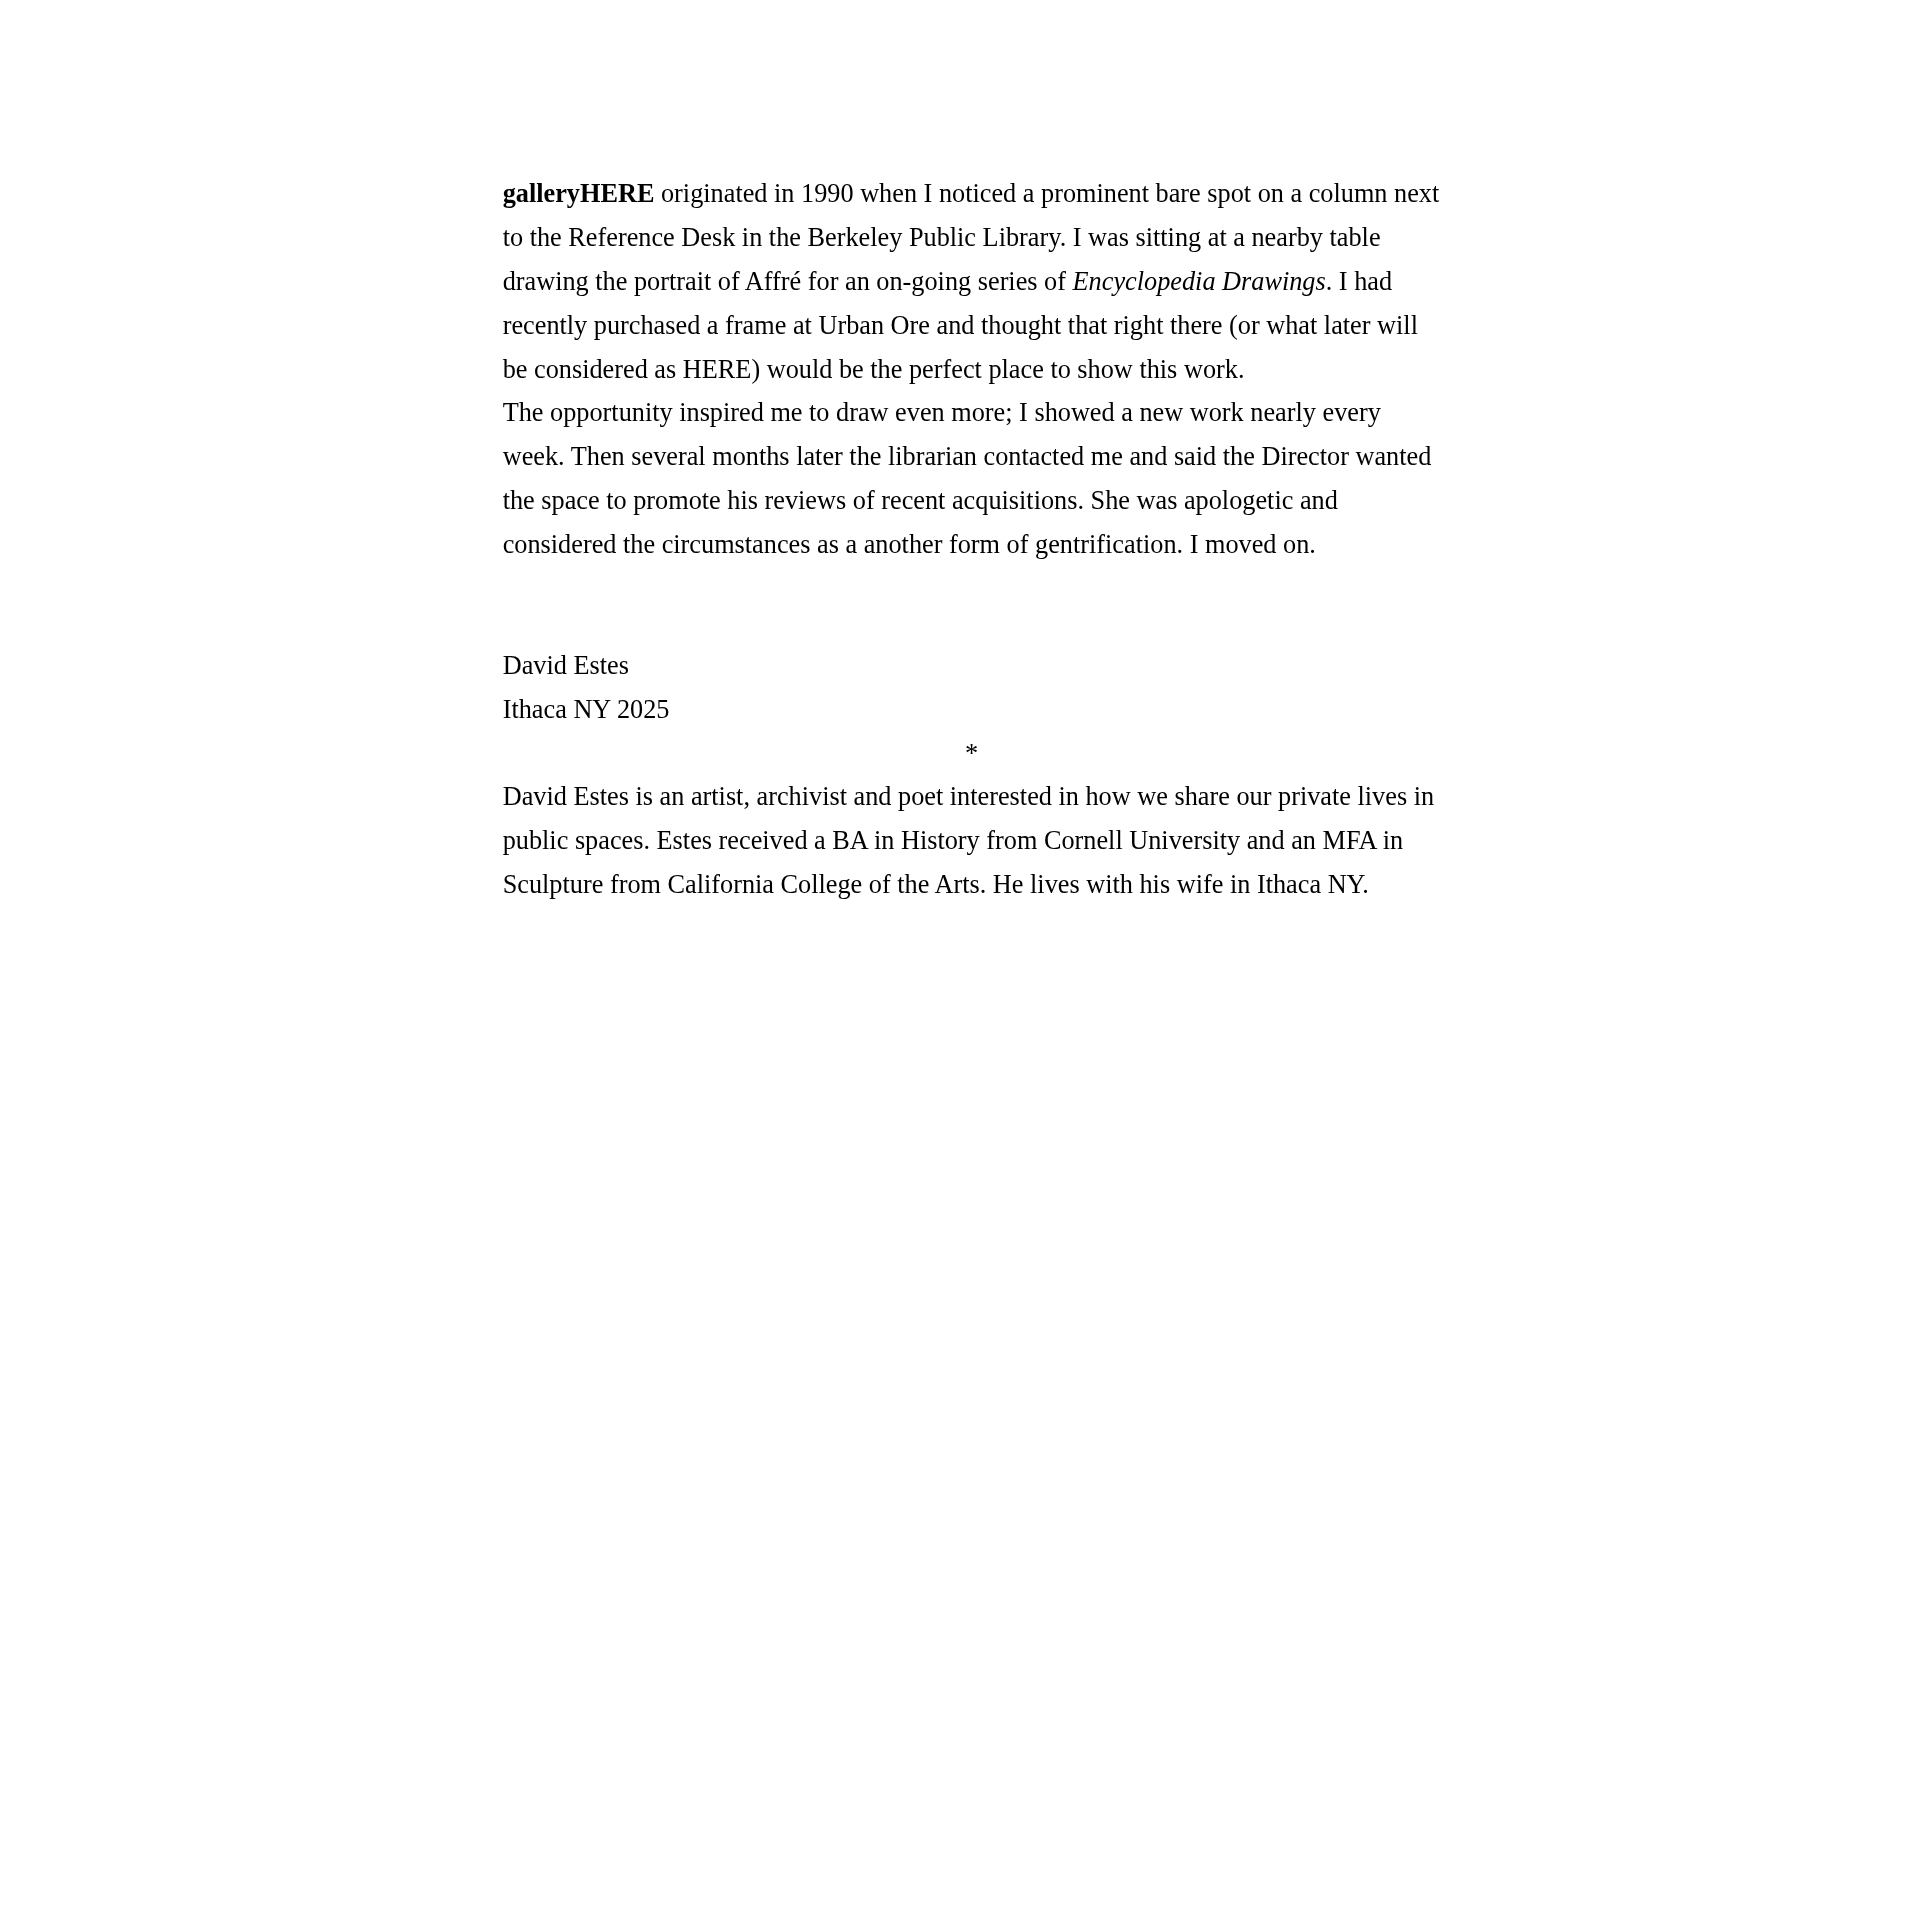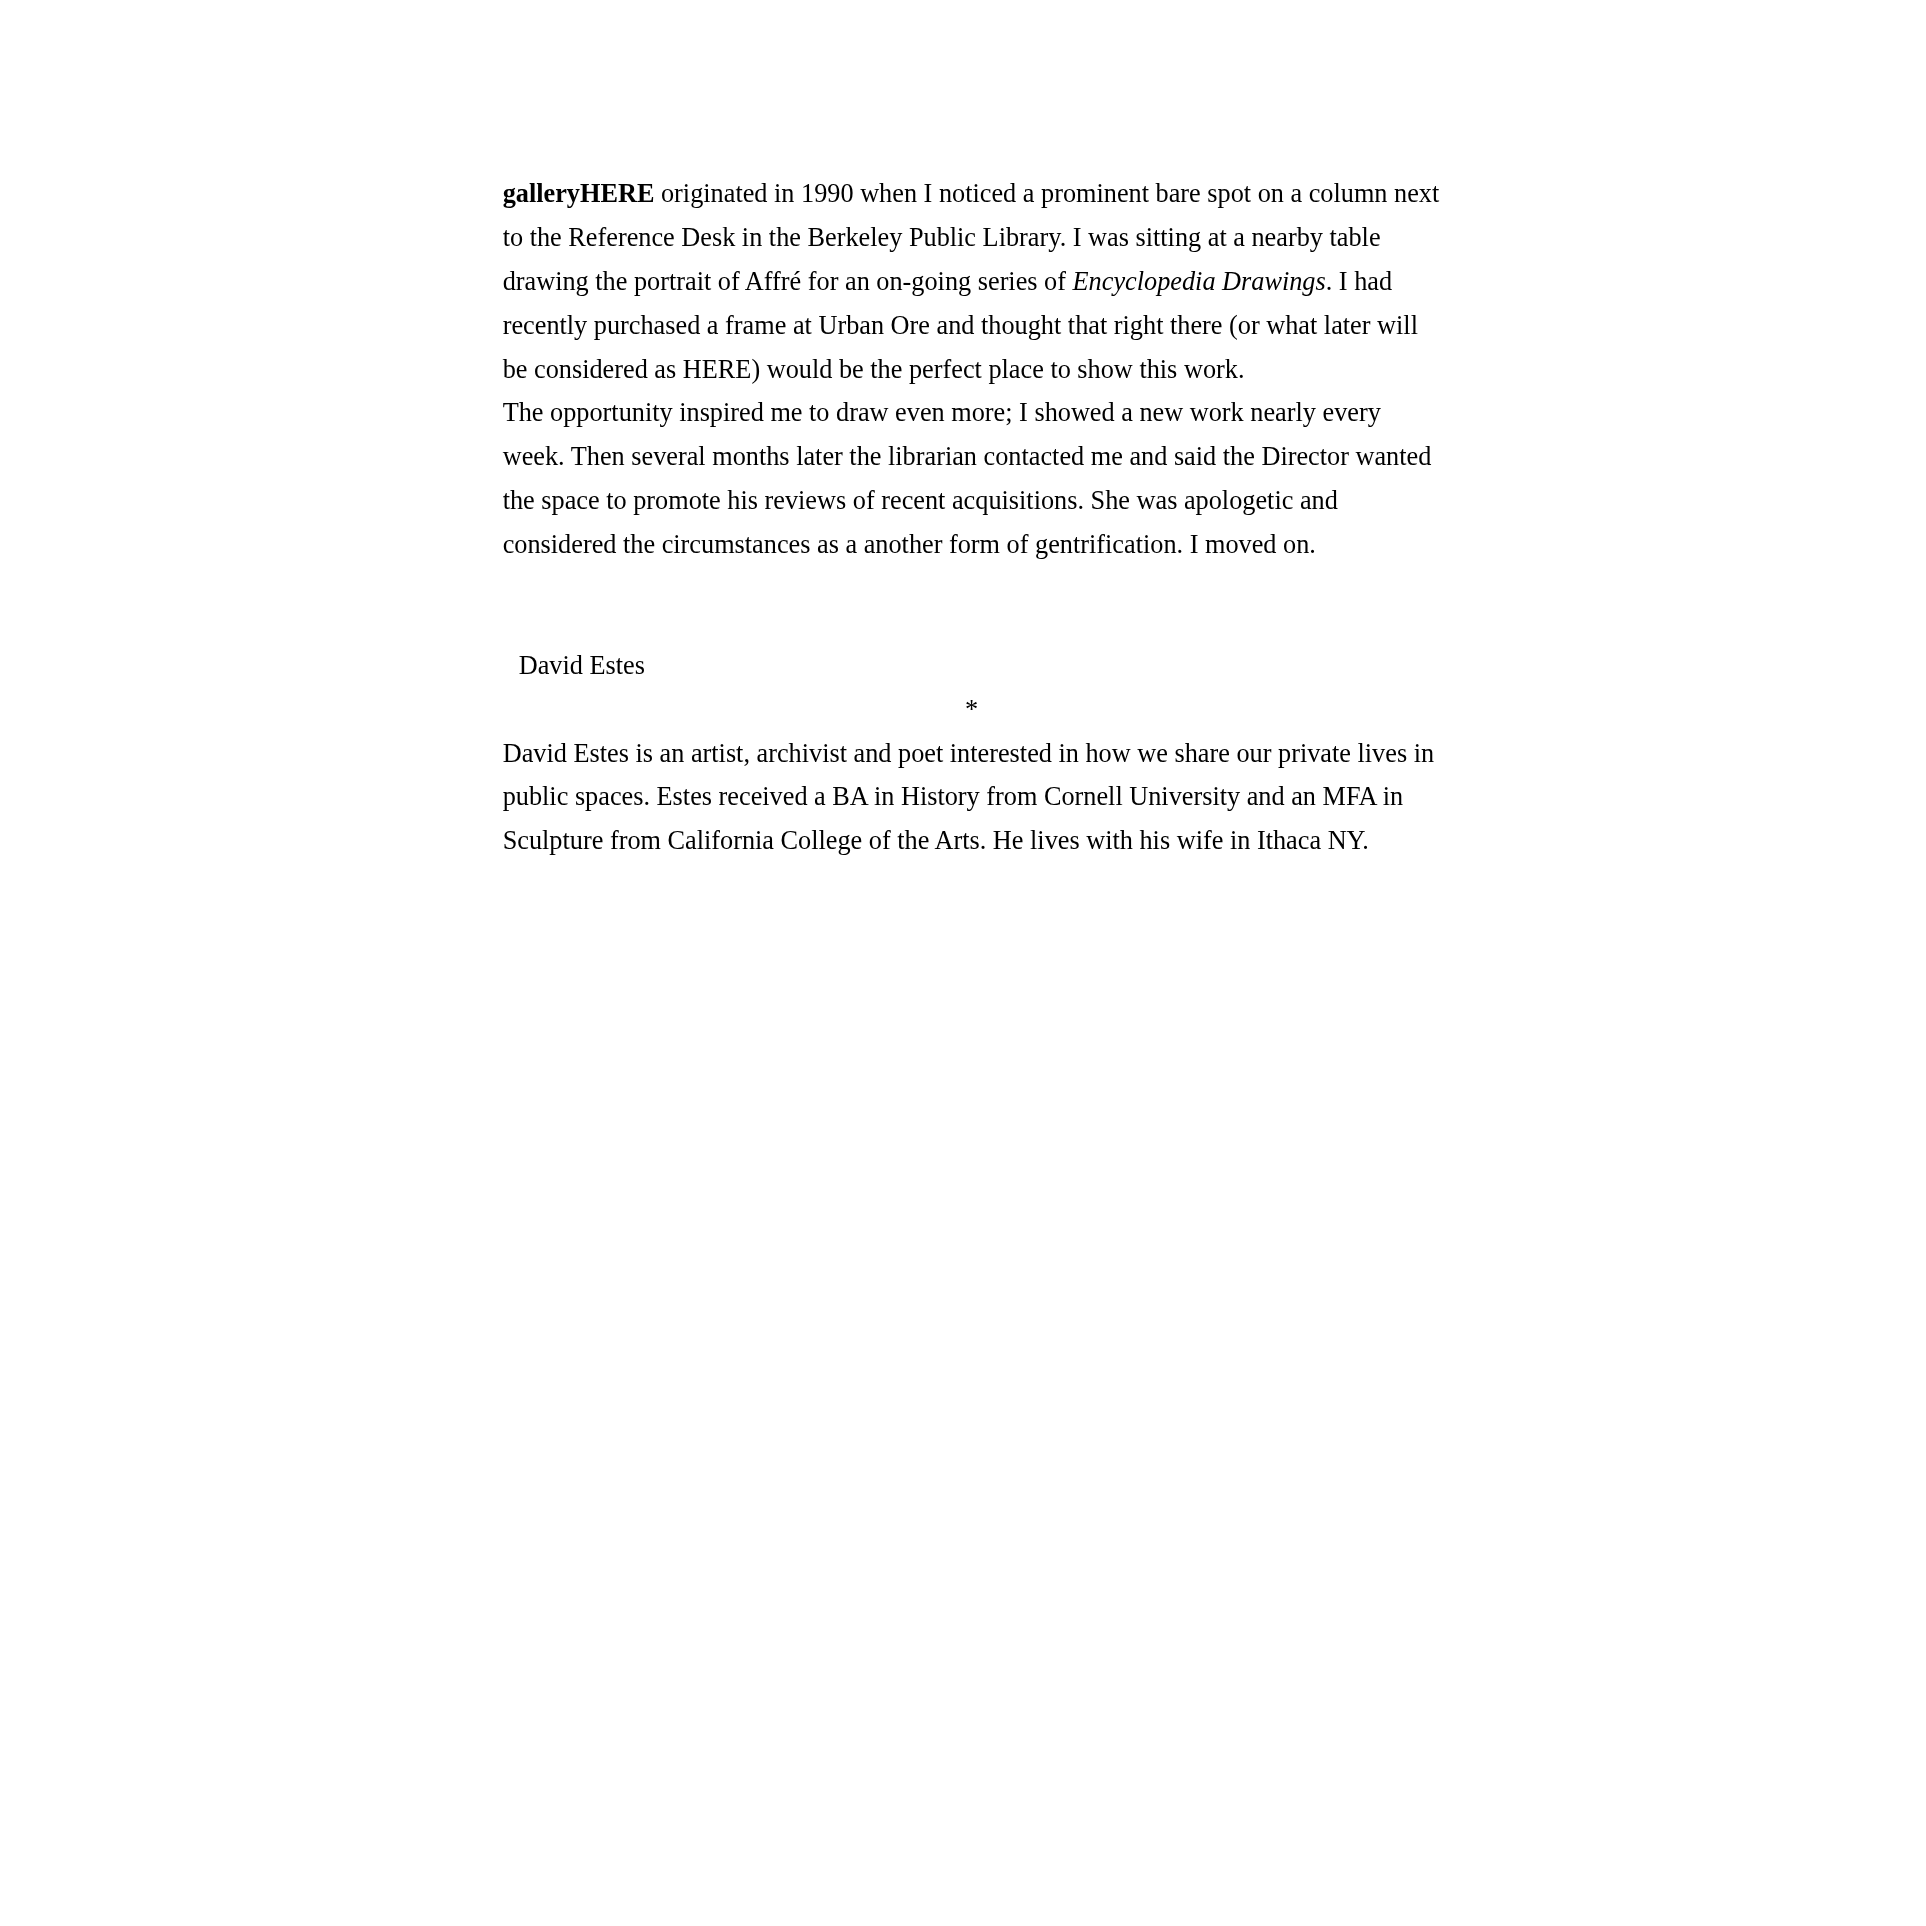--- a/index.html
+++ b/index.html
@@ -23,40 +23,41 @@
     left: 26.10vw;
     top: 8.95vw;
     width: 48.70vw;
     font-size: 1.364vw;
     line-height: 2.273vw;
     text-align: left;
   }
   .content p { margin: 0; padding: 0; }
   .para-librarian   { margin-top: 1.88vw; }
   .para-opportunity { margin-top: 1.88vw; }
-  .signature        { margin-top: 4.03vw; margin-left: 16px; }
+  .signature        { margin-top: 4.03vw; }
   .asterisk         { margin-top: 2.73vw; text-align: center; }
   .bio              { margin-top: 6.10vw; }
   .email            { margin-top: 1.95vw; text-align: center; }
   strong { font-weight: bold; }
   em { font-style: italic; }
 </style>
 </head>
 <body>
 
 <div class="page">
   <main class="content">
 
     <p class="para-origin"><strong>galleryHERE</strong><span> originated in 1990 when I noticed a prominent bare spot on a column next to the Reference Desk in the Berkeley Public Library. I was sitting at a nearby table drawing the portrait of Affré for an on-going series of </span><em>Encyclopedia Drawings</em><span>. I had recently purchased a frame at Urban Ore and thought that right there (or what later will be considered as HERE) would be the perfect place to show this work.</span></p>
 
 
     <p class="para-opportunity">The opportunity inspired me to draw even more; I showed a new work nearly every week. Then several months later the librarian contacted me and said the Director wanted the space to promote his reviews of recent acquisitions. She was apologetic and considered the circumstances as a another form of gentrification. I moved on.</p>
 
     <div class="signature">
       <p>David Estes</p>
+      <p>Ithaca NY 2025</p>
     </div>
 
     <p class="asterisk">*</p>
 
     <p class="bio">David Estes is an artist, archivist and poet interested in how we share our private lives in public spaces. Estes received a BA in History from Cornell University and an MFA in Sculpture from California College of the Arts. He lives with his wife in Ithaca NY.</p>
 
 
   </main>
 </div>
 

